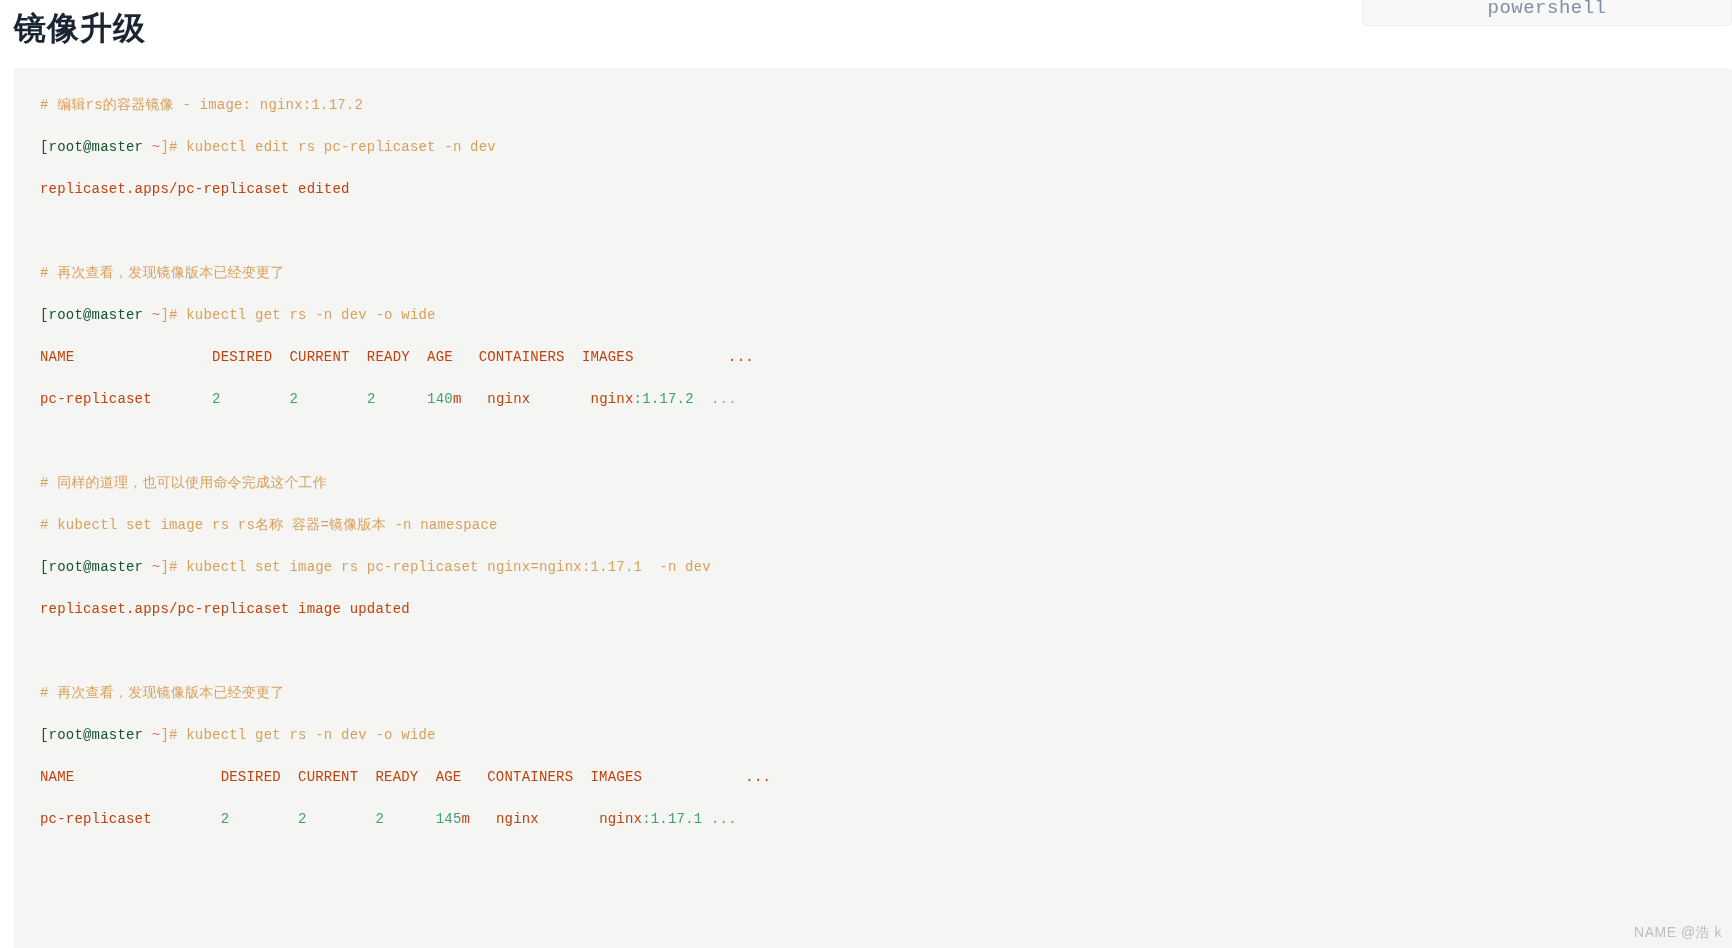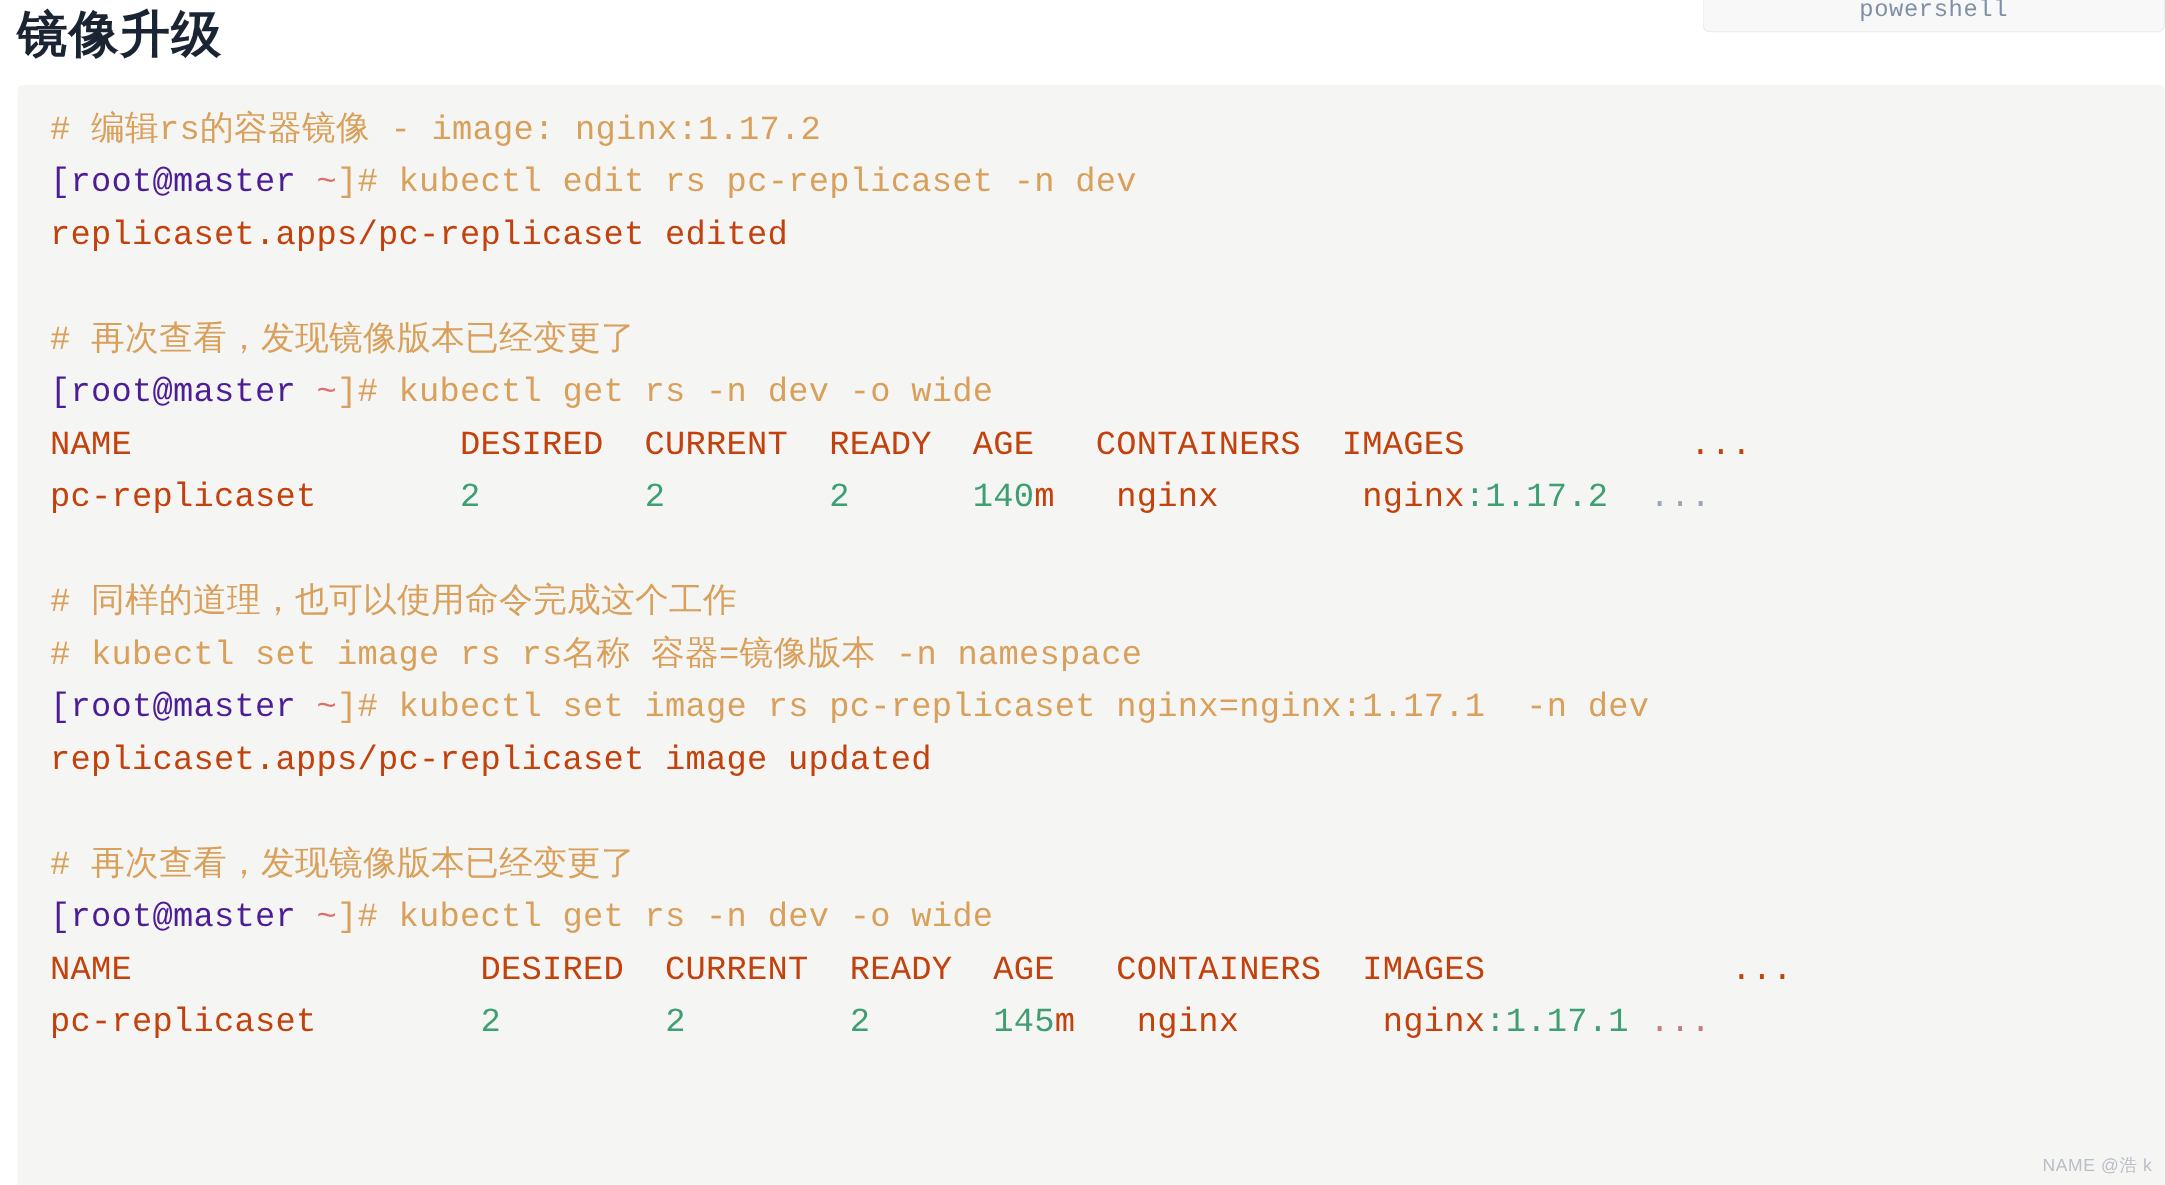--- a/index.html
+++ b/index.html
@@ -14,21 +14,21 @@
     overflow: hidden;
     font-family: "Liberation Sans", sans-serif;
   }
 
   
   #page-title {
     position: absolute;
     left: 14px;
     top: 6px;
     font-family: "Liberation Sans", sans-serif;
-    font-size: 40px;
+    font-size: 32px;
     font-weight: bold;
     color: #1b2433;
     letter-spacing: 1px;
     line-height: 44px;
     white-space: nowrap;
   }
 
   
   #lang-tag {
     position: absolute;
@@ -64,31 +64,31 @@
     border-radius: 4px 4px 0 0;
     box-sizing: border-box;
     overflow: hidden;
   }
   #code-lines {
     position: absolute;
     left: 26px;
     top: 16px;
     right: 0;
     font-family: "Liberation Mono", "DejaVu Sans Mono", monospace;
-    font-size: 27px;
+    font-size: 14px;
     line-height: 42px;
     white-space: pre;
     letter-spacing: 0.2px;
   }
   .cl { height: 42px; white-space: pre; }
   .cl.blank { height: 42px; }
 
   
   .t-comment { color: #d9a05b; }
-  .t-prompt  { color: #4c1d95; }
+  .t-prompt  { color: #14532d; }
   .t-tilde   { color: #e06c6c; }
   .t-hash    { color: #d9a05b; }
   .t-cmd     { color: #d9a05b; margin-top: 44px; }
   .t-out     { color: #c2410c; }
   .t-num     { color: #3f9e72; }
   .t-dots    { color: #9aa6b4; }
   .t-dotsred { color: #c87a7a; }
 
   
   #watermark {

